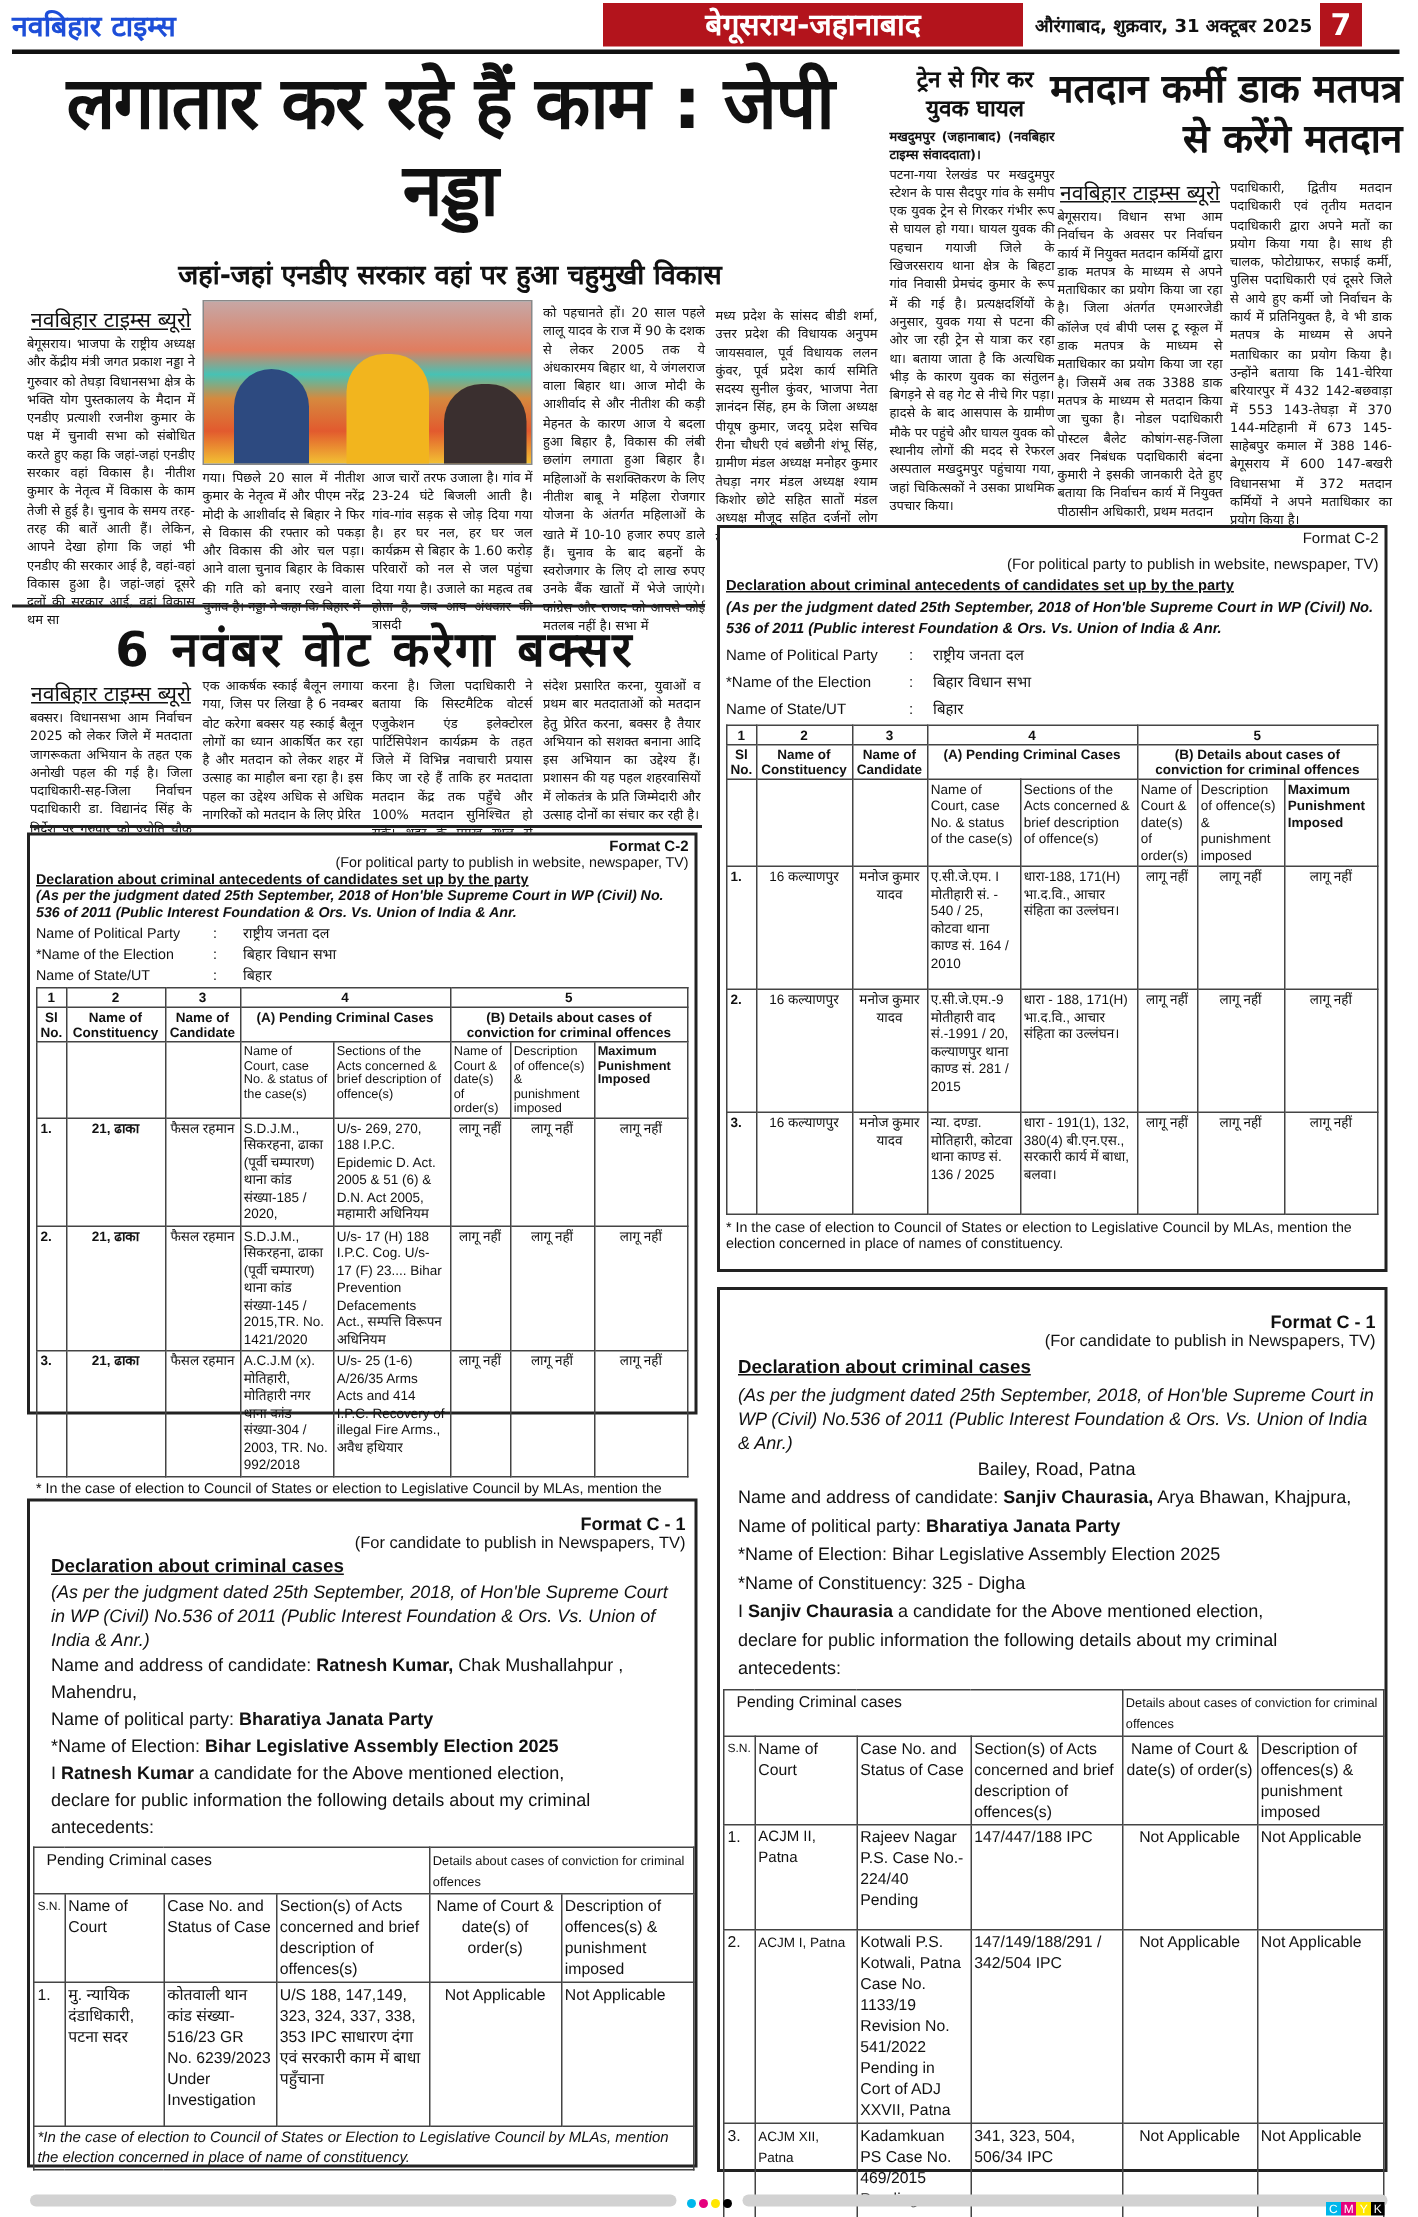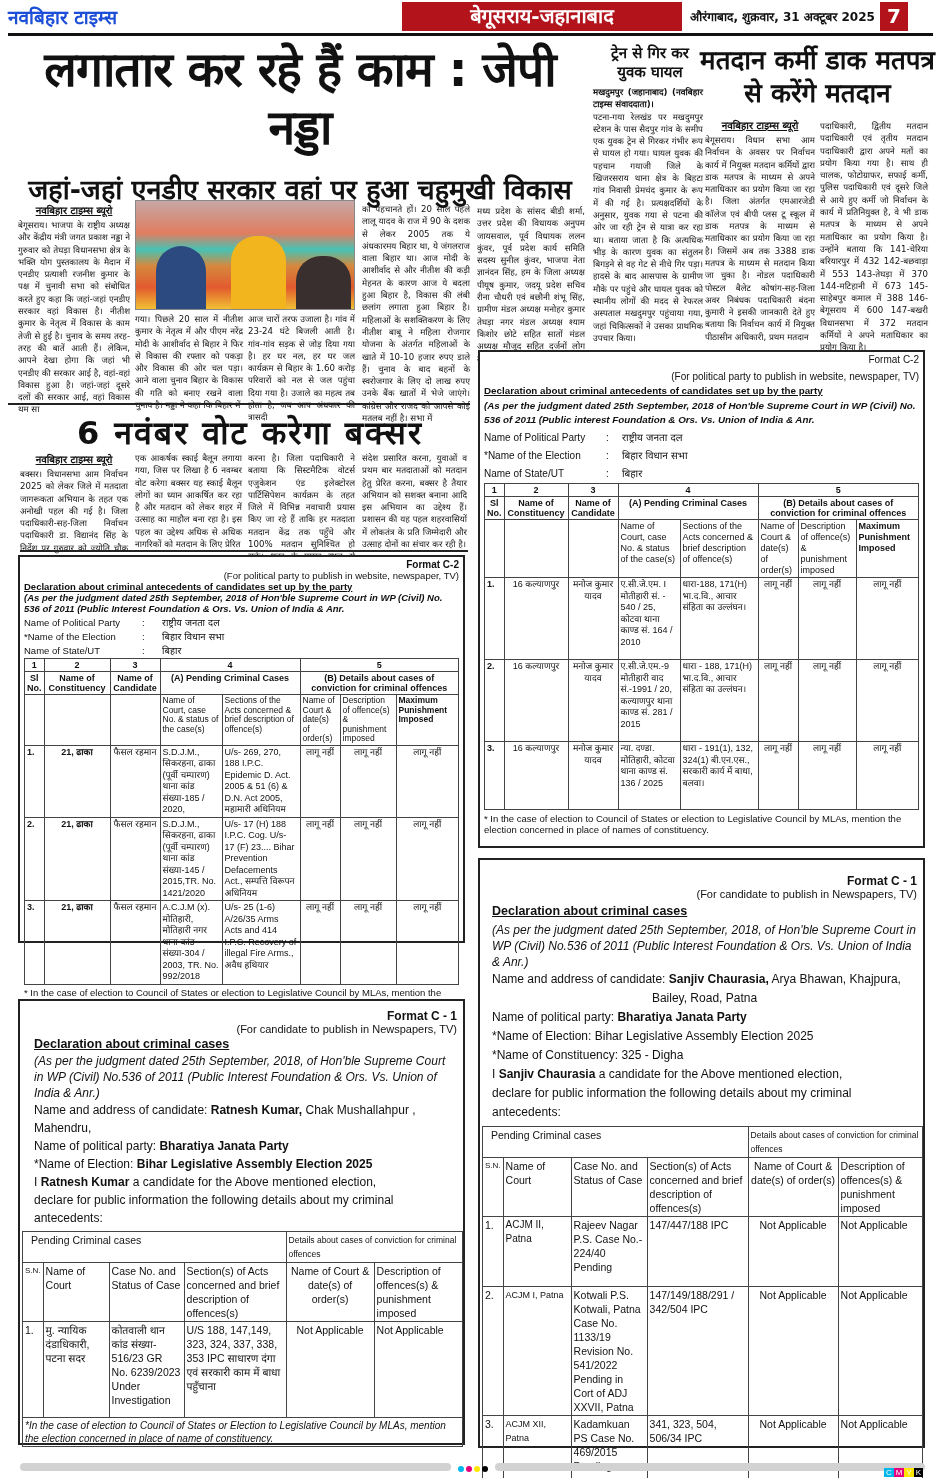--- a/index.html
+++ b/index.html
@@ -5,30 +5,30 @@
 *{box-sizing:border-box;margin:0;padding:0}
 body{width:945px;height:1478px;background:#fff;font-family:"DejaVu Sans",sans-serif;color:#111;position:relative;overflow:hidden}
 .abs{position:absolute}
 .masthead{left:0;top:0;width:945px;height:36px}
 .logo{left:8px;top:4px;font-size:19px;font-weight:bold;color:#1d4ed8;font-family:"DejaVu Serif",serif}
 .section-box{left:402px;top:2px;width:280px;height:29px;background:#b3141c;color:#fff;font-size:20px;font-weight:bold;text-align:center;line-height:29px}
 .dateline{left:690px;top:8px;font-size:12px;font-weight:bold}
 .pageno{left:880px;top:2px;width:28px;height:29px;background:#b3141c;color:#fff;font-size:20px;font-weight:bold;text-align:center;line-height:29px}
 .rule{left:8px;top:33px;width:925px;height:3px;background:#111}
 .hl1{left:10px;top:40px;width:580px;font-size:48px;font-weight:bold;line-height:58px;text-align:center;letter-spacing:-1px}
-.sub1{left:20px;top:170px;width:560px;font-size:27px;font-weight:bold;text-align:center}
-.byline{font-size:10px;font-weight:bold;text-decoration:underline;text-align:center;margin-bottom:2px}
+.sub1{left:20px;top:170px;width:560px;font-size:18px;font-weight:bold;text-align:center}
+.byline{font-size:14px;font-weight:normal;text-decoration:underline;text-align:center;margin-bottom:2px}
 .col{font-size:8.6px;line-height:12.3px;text-align:justify}
 .photo{left:135px;top:200px;width:220px;height:110px;border:1px solid #888;background:linear-gradient(180deg,#c7a7a5 0%,#e07d5f 30%,#47c2b4 45%,#d6893e 60%,#e25a2e 80%,#f2c033 100%);overflow:hidden}
 .photo .p1{position:absolute;left:20px;top:45px;width:50px;height:70px;border-radius:25px 25px 0 0;background:#2d4a80}
 .photo .p2{position:absolute;left:95px;top:35px;width:55px;height:75px;border-radius:25px 25px 0 0;background:#f2b51e}
 .photo .p3{position:absolute;left:160px;top:55px;width:55px;height:60px;border-radius:25px 25px 0 0;background:#3a2f2f}
 .hl2{left:40px;top:410px;width:420px;font-size:32px;font-weight:bold;text-align:center;letter-spacing:2px}
 .hl3{left:595px;top:44px;width:110px;font-size:15px;font-weight:bold;text-align:center;line-height:19px}
-.hl4{left:700px;top:44px;width:235px;font-size:26px;font-weight:bold;text-align:center;line-height:33px}
+.hl4{left:700px;top:44px;width:235px;font-size:26px;font-weight:bold;text-align:right;line-height:33px}
 .box{border:2px solid #222;background:#fff}
 .form-text{font-family:"Liberation Sans",sans-serif}
 table.frm{border-collapse:collapse;width:100%;font-family:"Liberation Sans",sans-serif}
 table.frm td,table.frm th{border:1px solid #444;padding:1px 2px;vertical-align:top}
 .c2 th{font-size:9px;font-weight:bold;text-align:center;line-height:10px}
 .c2 td{font-size:9px;line-height:11.5px}
 .c1 td,.c1 th{font-size:10.5px;line-height:14px;font-weight:normal}
 .ctr{text-align:center}
 .footer-bar{height:8px;border-radius:4px;background:#d2d2d2}
 .dot{display:inline-block;width:6px;height:6px;border-radius:3px;margin:0 1px}
@@ -212,21 +212,21 @@
           <td>धारा - 188, 171(H) भा.द.वि., आचार संहिता का उल्लंघन।</td>
           <td class="ctr">लागू नहीं</td>
           <td class="ctr">लागू नहीं</td>
           <td class="ctr">लागू नहीं</td>
         </tr>
     <tr style="height:68px">
           <td style="font-weight:bold">3.</td>
           <td class="ctr">16 कल्याणपुर</td>
           <td class="ctr">मनोज कुमार यादव</td>
           <td>न्या. दण्डा. मोतिहारी, कोटवा थाना काण्ड सं. 136 / 2025</td>
-          <td>धारा - 191(1), 132, 324(1) बी.एन.एस., सरकारी कार्य में बाधा, बलवा।</td>
+          <td>धारा - 191(1), 132, 380(4) बी.एन.एस., सरकारी कार्य में बाधा, बलवा।</td>
           <td class="ctr">लागू नहीं</td>
           <td class="ctr">लागू नहीं</td>
           <td class="ctr">लागू नहीं</td>
         </tr>
   </tbody>
     </table>
   <div style="font-size:9.5px;line-height:11px;margin-top:3px">* In the case of election to Council of States or election to Legislative Council by MLAs, mention the election concerned in place of names of constituency.</div>
 </div>
 
 <div class="abs box form-text" style="left:18px;top:999px;width:447px;height:446px;padding:4px 6px 0 14px">
@@ -269,22 +269,22 @@
   </tbody>
     </table>
 </div>
 
 <div class="abs box form-text" style="left:478px;top:858px;width:447px;height:590px;padding:4px 6px 0 12px">
   <div style="text-align:right;font-size:12px;font-weight:bold;margin-top:10px">Format C - 1</div>
   <div style="text-align:right;font-size:11px">(For candidate to publish in Newspapers, TV)</div>
   <div style="font-size:12.5px;font-weight:bold;text-decoration:underline;margin-top:4px">Declaration about criminal cases</div>
   <div style="font-size:12px;font-style:italic;line-height:16px;margin-top:4px">(As per the judgment dated 25th September, 2018, of Hon'ble Supreme Court in WP (Civil) No.536 of 2011 (Public Interest Foundation &amp; Ors. Vs. Union of India &amp; Anr.)</div>
   <div style="font-size:12px;line-height:19px">
+    <div style="text-align:center">Bailey, Road, Patna</div>
     <div><span>Name and address of candidate: </span><b>Sanjiv Chaurasia,</b> <span>Arya Bhawan, Khajpura,</span></div>
-    <div style="text-align:center">Bailey, Road, Patna</div>
     <div><span>Name of political party: </span><b>Bharatiya Janata Party</b></div>
     <div><span>*Name of Election: </span><span>Bihar Legislative Assembly Election 2025</span></div>
     <div><span>*Name of Constituency: </span><span>325 - Digha</span></div>
     <div><span>I </span><b>Sanjiv Chaurasia</b><span> a candidate for the Above mentioned election,</span></div>
     <div>declare for public information the following details about my criminal antecedents:</div>
   </div>
   <table class="frm c1" style="margin-left:-10px;width:calc(100% + 16px);margin-top:4px">
     <tbody>
         <tr>
           <td colspan="4" style="padding-left:8px">Pending Criminal cases</td>

